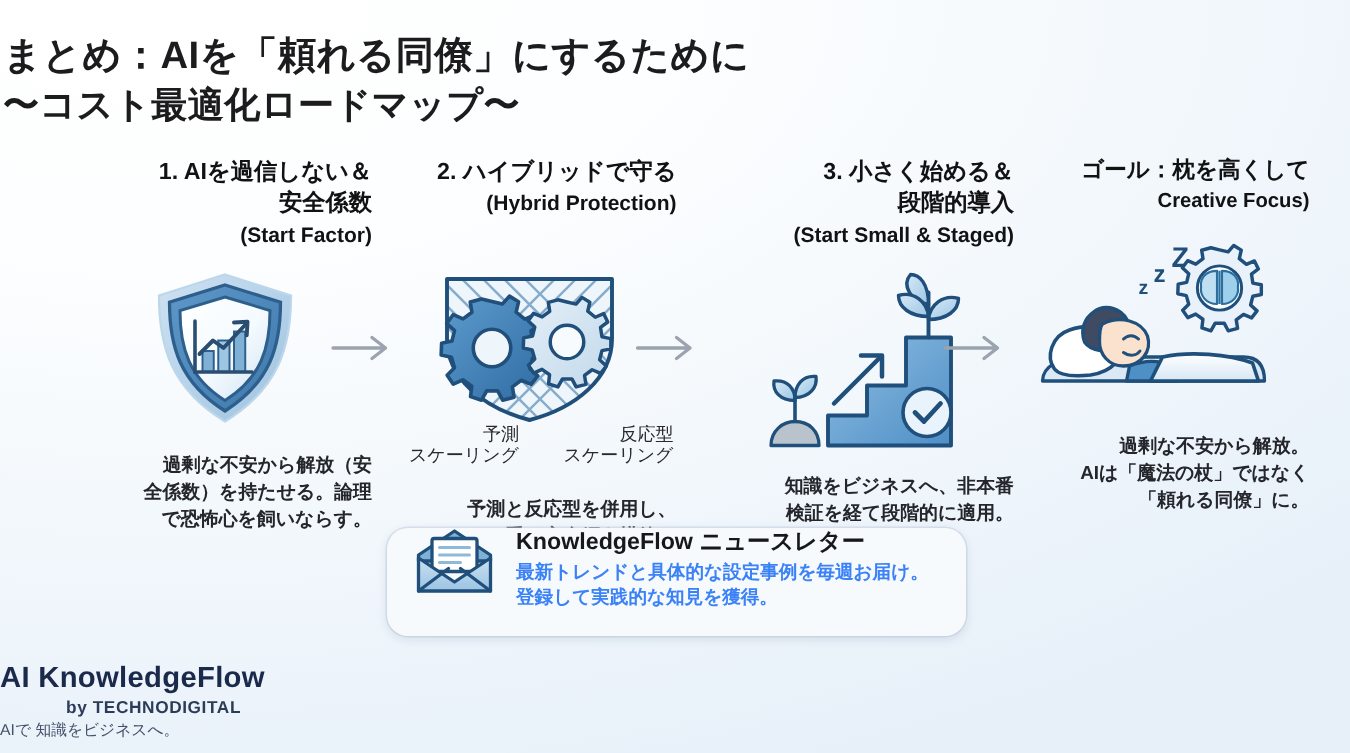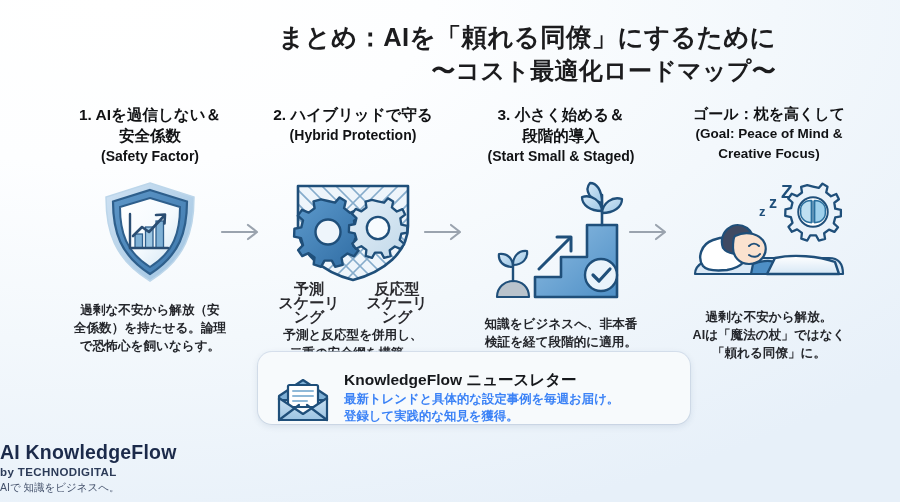--- a/index.html
+++ b/index.html
@@ -20,23 +20,23 @@
     box-sizing: border-box;
     background:
       radial-gradient(120% 110% at 12% 0%, #ffffff 0%, #fdfeff 30%, #f3f8fc 62%, #e7f0f9 100%);
     overflow: hidden;
   }
 
   
   .title-block {
     position: absolute;
     top: 20px;
-    left: 12px;
+    left: 2px;
     width: 764px;
-    text-align: right;
+    text-align: left;
     color: #1c1c1e;
   }
   .title-line {
     font-size: 25.5px;
     font-weight: bold;
     letter-spacing: 0.3px;
     line-height: 34px;
     white-space: nowrap;
   }
   .title-line.second {
@@ -48,25 +48,25 @@
     position: absolute;
     top: 104px;
     left: 0;
     width: 900px;
     height: 240px;
   }
   .col {
     position: absolute;
     top: 0;
     width: 196px;
-    text-align: center;
+    text-align: right;
   }
   .col.c0 { left: 52px; }
   .col.c1 { left: 255px; }
-  .col.c2 { left: 463px; }
+  .col.c2 { left: 480px; }
   .col.c3 { left: 665px; width: 208px; }
 
   .col-head {
     color: #111214;
     font-weight: bold;
     font-size: 15.5px;
     line-height: 21px;
   }
   .col-head .en {
     font-size: 14px;
@@ -87,61 +87,62 @@
   .col.c2 .icon-wrap { margin-top: 4px; height: 134px; }
   .col.c3 .icon-wrap { margin-top: 2px; height: 120px; }
 
   .gear-labels {
     display: flex;
     justify-content: center;
     gap: 14px;
     margin-top: -2px;
   }
   .gear-label {
-    font-size: 15px;
-    font-weight: bold;
+    font-size: 12px;
+    font-weight: normal;
     color: #2a2a2e;
     line-height: 14px;
     width: 74px;
+    margin-left: 15px;
   }
 
   .col-body {
     font-size: 12.6px;
     line-height: 18px;
     color: #24262b;
     font-weight: bold;
   }
   .col.c0 .col-body { margin-top: 12px; }
-  .col.c1 .col-body { margin-top: 2px; }
+  .col.c1 .col-body { margin-top: 20px; }
   .col.c2 .col-body { margin-top: 10px; }
   .col.c3 .col-body { margin-top: 22px; }
 
   
   .arrow {
     position: absolute;
     top: 221px;
     width: 46px;
     height: 22px;
   }
   .arrow.a0 { left: 220px; }
   .arrow.a1 { left: 423px; }
   .arrow.a2 { left: 628px; }
 
   
   .newsletter {
     position: absolute;
     left: 258px;
     top: 352px;
-    width: 432px;
+    width: 386px;
     height: 72px;
     background: #f7fafc;
     border-radius: 14px;
     box-shadow: 0 2px 7px rgba(40,70,110,0.13), 0 0 0 1px rgba(200,214,230,0.55);
     display: flex;
-    align-items: flex-end;
+    align-items: flex-start;
     padding: 0 16px 0 18px;
     box-sizing: border-box;
   }
   .nl-icon {
     flex: 0 0 auto;
     margin-right: 14px;
     display: flex;
     align-items: center;
   }
   .nl-text { flex: 1 1 auto; }
@@ -173,20 +174,21 @@
     color: #1b2a4a;
     line-height: 24px;
     letter-spacing: 0.2px;
   }
   .brand-by {
     font-size: 11.5px;
     font-weight: bold;
     color: #2c3b58;
     line-height: 16px;
     letter-spacing: 0.4px;
+    margin-left: 44px;
   }
   .brand-tag {
     font-size: 10.5px;
     color: #44516b;
     line-height: 15px;
   }
 </style>
 </head>
 <body>
 
@@ -196,21 +198,21 @@
     <div class="title-line">まとめ：AIを「頼れる同僚」にするために</div>
     <div class="title-line second">〜コスト最適化ロードマップ〜</div>
   </div>
 
   <div class="columns">
 
     <div class="col c0">
       <div class="col-head">
         <span>1. AIを過信しない＆</span><br>
         <span>安全係数</span>
-        <span class="en">(Safety Factor)</span>
+        <span class="en">(Start Factor)</span>
       </div>
       <div class="icon-wrap">
         <svg width="112" height="112" viewBox="0 0 112 112">
           <defs>
             <linearGradient id="shOuter" x1="0" y1="0" x2="1" y2="1">
               <stop offset="0" stop-color="#cfe2f3"></stop>
               <stop offset="1" stop-color="#9dc2e0"></stop>
             </linearGradient>
             <linearGradient id="shMid" x1="0" y1="0" x2="1" y2="1">
               <stop offset="0" stop-color="#5e97c8"></stop>
@@ -356,21 +358,20 @@
       </div>
       <div class="col-body">
         <div>知識をビジネスへ、非本番</div>
         <div>検証を経て段階的に適用。</div>
       </div>
     </div>
 
     <div class="col c3">
       <div class="col-head">
         <span>ゴール：枕を高くして</span><br>
-        <span class="en">(Goal: Peace of Mind &amp;</span>
         <span class="en">Creative Focus)</span>
       </div>
       <div class="icon-wrap">
         <svg width="160" height="106" viewBox="0 0 160 106">
           <defs>
             <linearGradient id="blanketG" x1="0" y1="0" x2="0" y2="1">
               <stop offset="0" stop-color="#ffffff"></stop>
               <stop offset="1" stop-color="#d6e7f5"></stop>
             </linearGradient>
           </defs>

